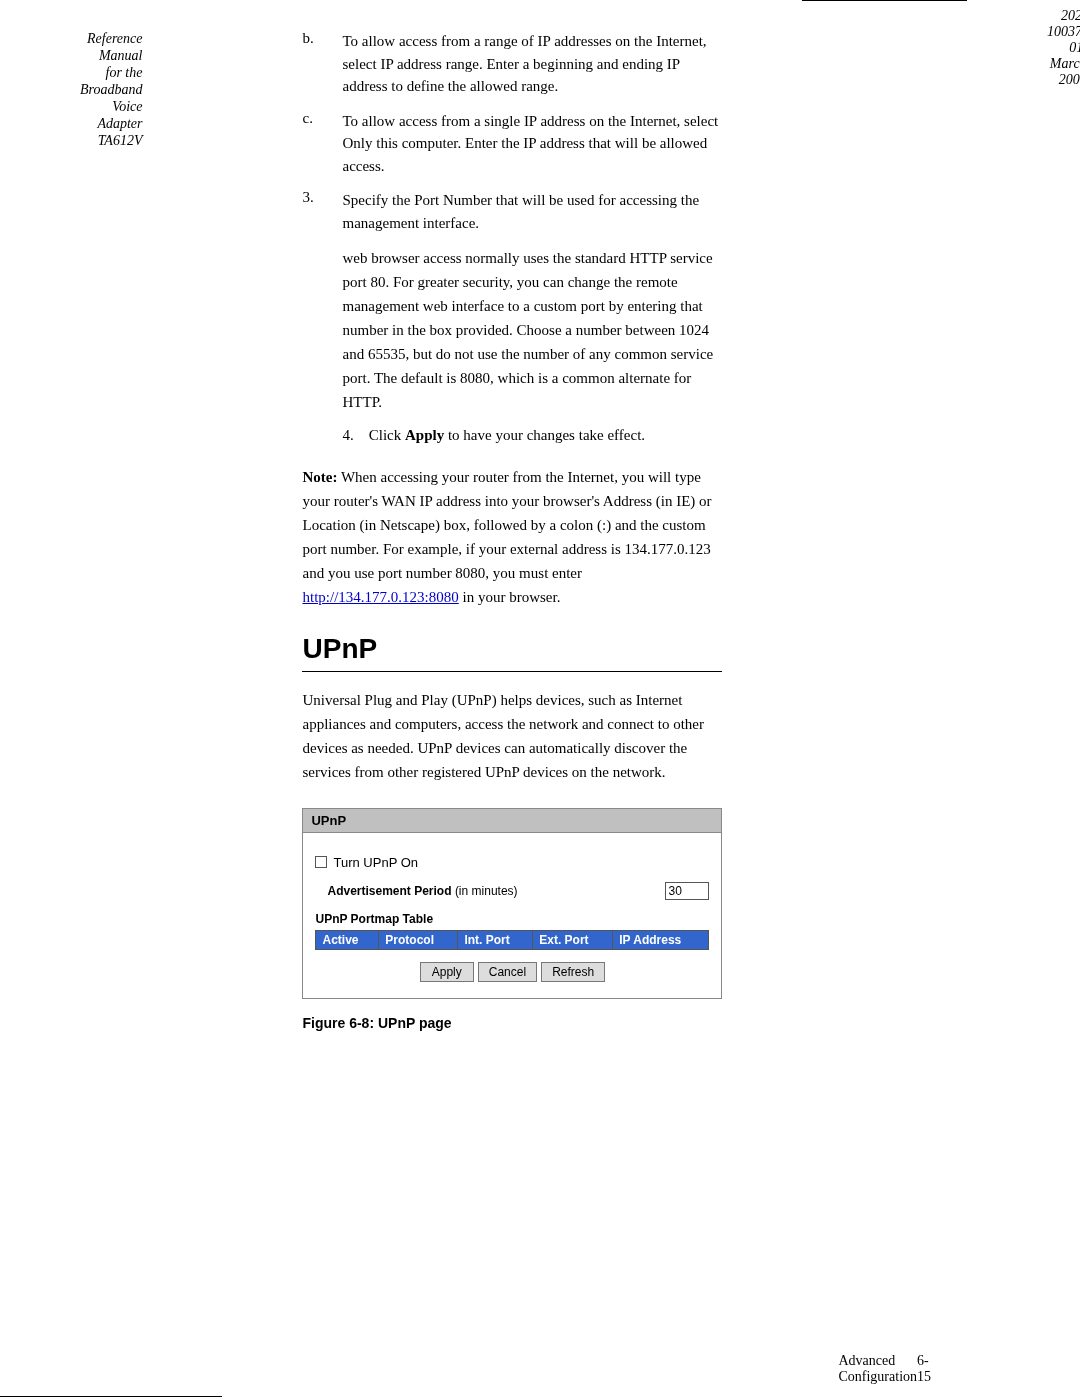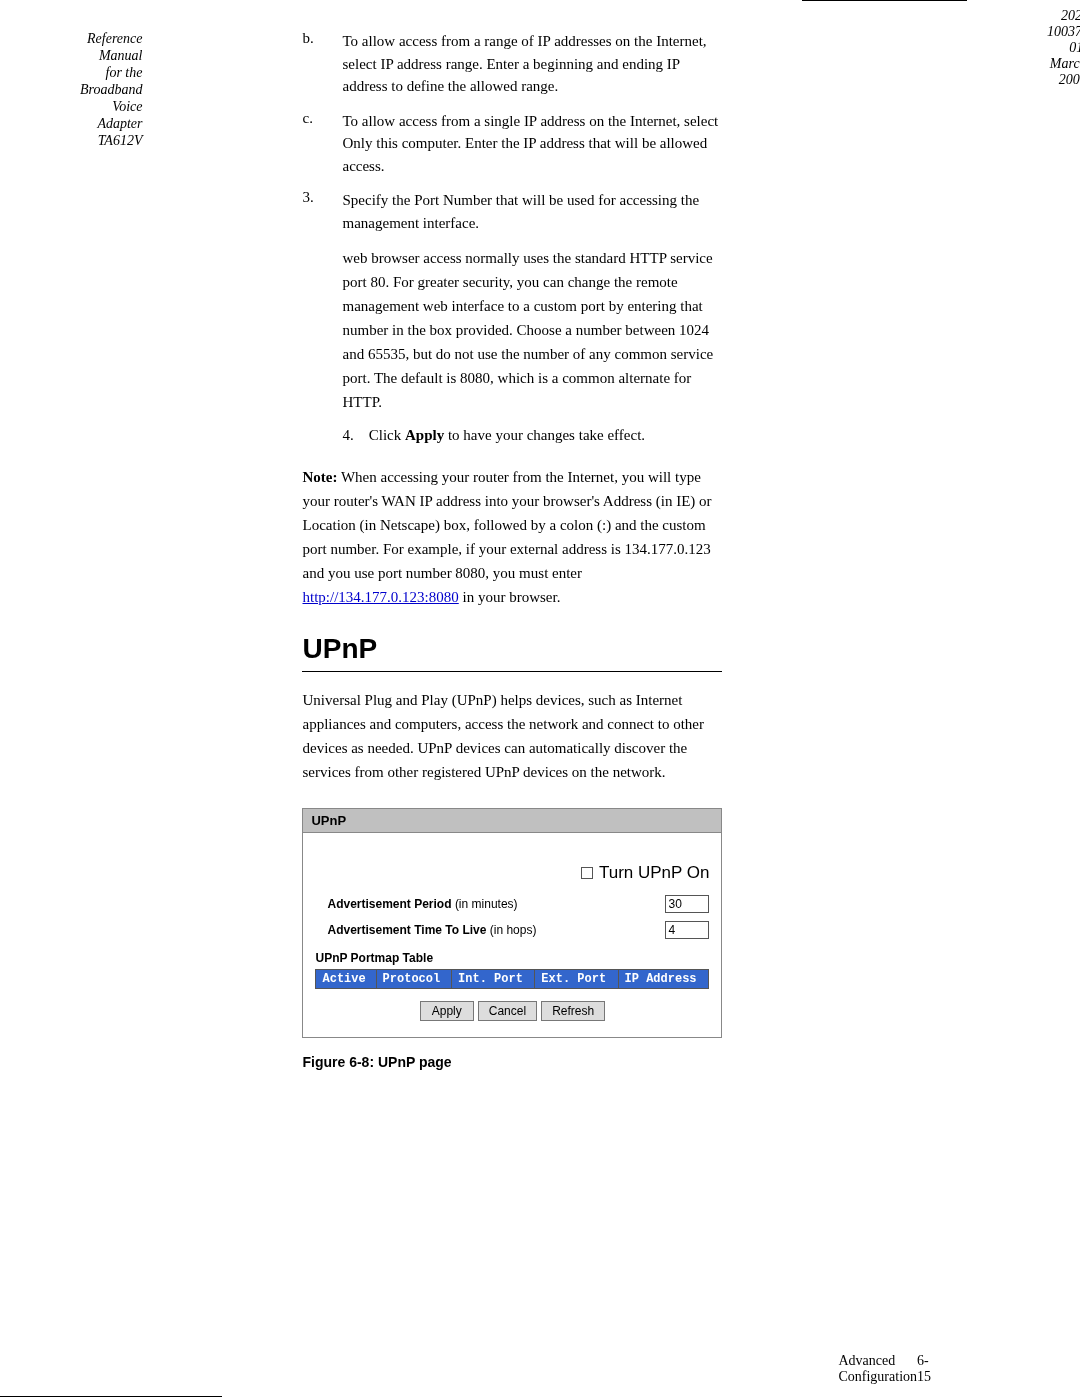--- a/index.html
+++ b/index.html
@@ -132,24 +132,23 @@
     }
 
     .upnp-box-body {
       padding: 10px 12px;
     }
 
     .upnp-checkbox-row {
       display: flex;
       align-items: center;
       margin-bottom: 12px;
-      margin-top: 20px;
-      font-family: Arial, Helvetica, sans-serif;
-      font-size: 17px;
-      justify-content: flex-end;
+      margin-top: 12px;
+      font-family: Arial, Helvetica, sans-serif;
+      font-size: 13px;
     }
 
     .upnp-checkbox {
       width: 12px;
       height: 12px;
       border: 1px solid #555;
       margin-right: 6px;
       display: inline-block;
       background: #fff;
     }
@@ -190,21 +189,21 @@
     .upnp-table-title {
       font-family: Arial, Helvetica, sans-serif;
       font-size: 12px;
       font-weight: bold;
       margin-bottom: 4px;
     }
 
     .upnp-table {
       width: 100%;
       border-collapse: collapse;
-      font-family: Liberation Mono, monospace;
+      font-family: Liberation Sans, sans-serif;
       font-size: 12px;
     }
 
     .upnp-table th {
       background: #3366cc;
       color: #fff;
       border: 1px solid #555;
       padding: 2px 6px;
       font-weight: bold;
       text-align: left;
@@ -309,27 +308,20 @@
         </div>
 
         <div class="upnp-field-row">
           <span class="upnp-field-label">
             <strong>Advertisement Period</strong>
             <span> (in minutes)</span>
           </span>
           <input class="upnp-field-input" type="text" value="30" style="">
         </div>
 
-        <div class="upnp-field-row">
-          <span class="upnp-field-label">
-            <strong>Advertisement Time To Live</strong>
-            <span> (in hops)</span>
-          </span>
-          <input class="upnp-field-input" type="text" value="4" style="">
-        </div>
 
         <div class="upnp-table-section">
           <div class="upnp-table-title">UPnP Portmap Table</div>
           <table class="upnp-table">
             <thead>
               <tr>
                 <th>Active</th>
                 <th>Protocol</th>
                 <th>Int. Port</th>
                 <th>Ext. Port</th>

